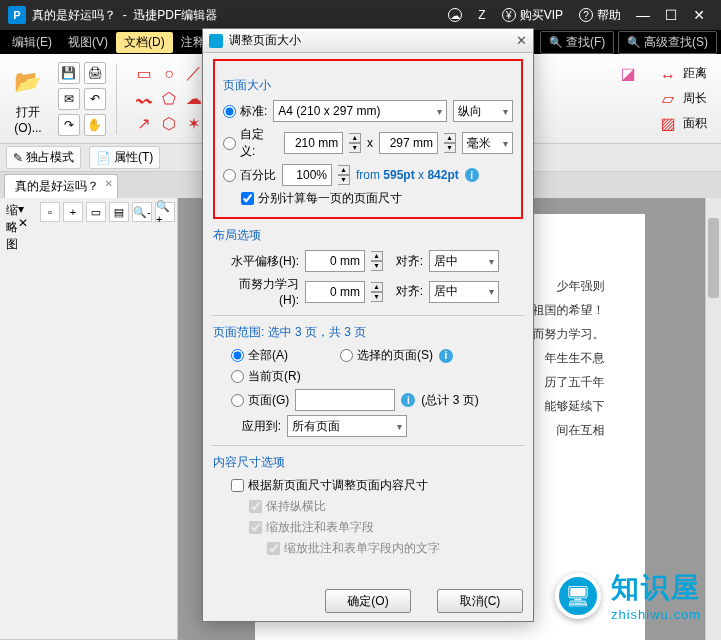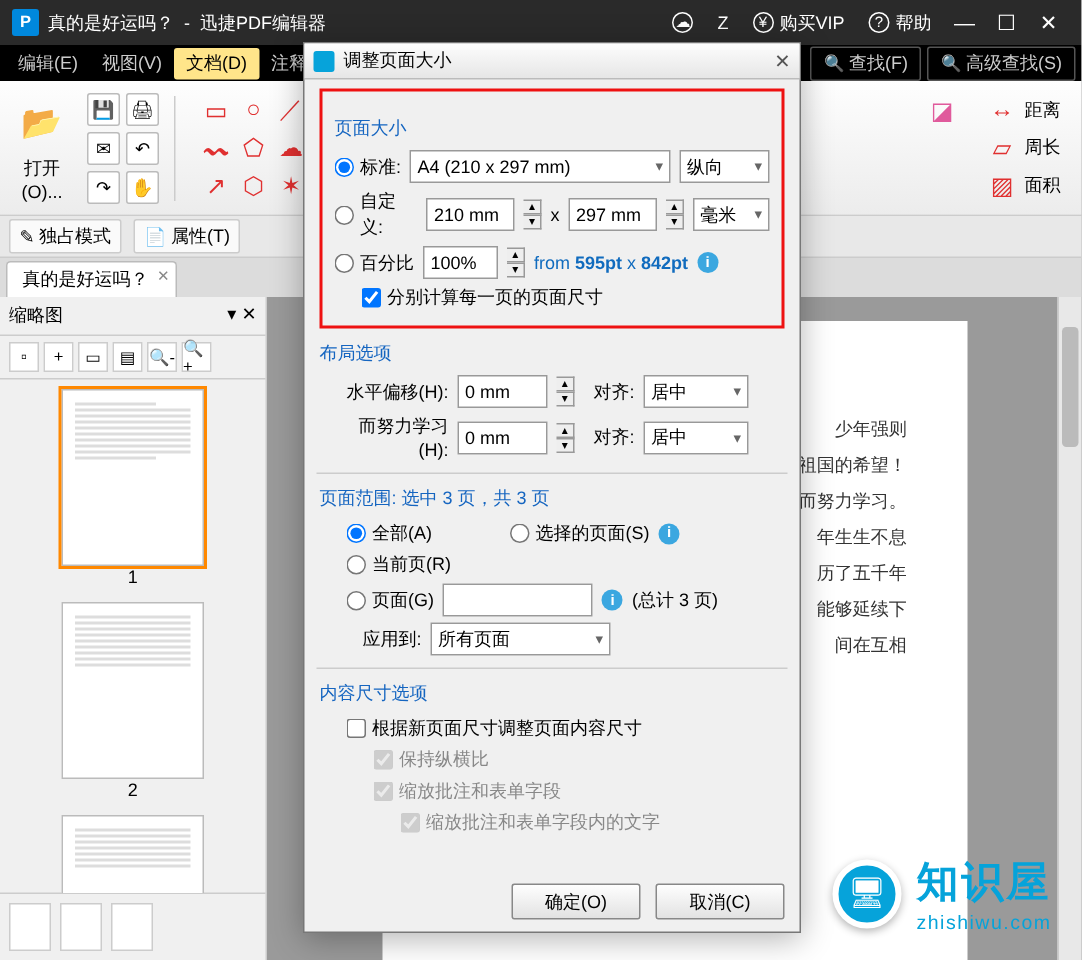--- a/index.html
+++ b/index.html
@@ -40,21 +40,21 @@
 .subbar { height: 28px; background:#e8e8e8; border-bottom:1px solid #ccc; display:flex; align-items:center; padding:0 6px; gap:8px; font-size:12px;}
 .subbar .sub-btn { display:flex; align-items:center; gap:3px; padding:2px 6px; border:1px solid #ccc; background:#fafafa; border-radius:2px;}
 
 
 .tabbar { height: 26px; background:#dcdcdc; display:flex; align-items:flex-end; padding:0 4px; }
 .tabbar .tab { background:#fff; border:1px solid #bbb; border-bottom:none; padding:3px 18px 3px 10px; font-size:12px; margin-right:4px; border-radius:3px 3px 0 0; position:relative;}
 .tabbar .tab .x { position:absolute; right:4px; top:3px; font-size:10px; color:#888;}
 
 
 .main { display:flex; height: calc(640px - 30px - 24px - 90px - 28px - 26px); background:#f6f6f6; }
-.sidebar { width: 178px; background:#f0f0f0; border-right:1px solid #ccc; display:flex; flex-direction:column;}
+.sidebar { width: 178px; background:#f0f0f0; border-right:1px solid #ccc; display:flex; flex-direction:row;}
 .sidebar .side-head { padding:4px 6px; font-size:12px; display:flex; justify-content:space-between; border-bottom:1px solid #ccc;}
 .sidebar .side-tools { padding:4px 6px; display:flex; gap:3px; border-bottom:1px solid #ccc;}
 .sidebar .side-tools .t { width:20px; height:20px; border:1px solid #ccc; background:#fff; display:flex; align-items:center; justify-content:center; font-size:11px;}
 .sidebar .thumbs { flex:1; overflow:auto; padding:6px; display:flex; flex-direction:column; align-items:center; gap:10px;}
 .sidebar .thumb { width:95px; text-align:center; font-size:11px; }
 .sidebar .thumb .pg { width:95px; height:118px; background:#fff; border:1px solid #bbb; padding:8px; display:flex; flex-direction:column; gap:2px;}
 .sidebar .thumb.sel .pg { outline:2px solid #ff8800; }
 .sidebar .thumb .ln { height:2px; background:#ddd; }
 .sidebar .thumb .lnw { width:70%;}
 .sidebar .side-foot { padding:6px; display:flex; gap:6px; border-top:1px solid #ccc;}
@@ -73,31 +73,31 @@
 .dialog .dlg-title { height:24px; background:linear-gradient(#fdfdfd,#e6e6e6); border-bottom:1px solid #bbb; display:flex; align-items:center; padding:0 6px; font-size:12px;}
 .dialog .dlg-title .dlg-ic { width:14px; height:14px; background:#06a3da; margin-right:6px; border-radius:2px;}
 .dialog .dlg-title .x { margin-left:auto; font-size:13px; color:#555;}
 .dialog .body { padding:6px 10px 10px; height:calc(100% - 24px); overflow:auto;}
 .dialog .redbox { border:2px solid #e11; padding:10px 8px 6px; margin-bottom:8px;}
 .dialog .section-title { color:#1565c0; font-size:12px; margin:6px 0 6px; }
 .dialog .row { display:flex; align-items:center; gap:6px; margin:4px 0; font-size:12px;}
 .dialog .row.indent { padding-left:18px; }
 .dialog label { display:flex; align-items:center; gap:4px; font-size:12px; }
 .dialog input[type=radio], .dialog input[type=checkbox]{ margin:0; }
-.dialog .sel, .dialog .txt { height:22px; border:1px solid #999; background:#fff; padding:0 4px; font-size:12px; }
+.dialog .sel, .dialog .txt { height:22px; border:1px solid #999; background:#fff; padding:0 4px; font-size:12px;justify-content:flex-end; }
 .dialog .sel { display:flex; align-items:center; justify-content:space-between; }
 .dialog .sel .dd { color:#666; font-size:10px; padding-left:4px;}
 .dialog .txt { display:flex; align-items:center; }
 .dialog .spin { width:12px; display:flex; flex-direction:column; }
 .dialog .spin span{ height:10px; border:1px solid #999; border-left:none; font-size:8px; text-align:center; line-height:8px; background:#eee;}
 .dialog .hint { color:#106bbe; font-size:12px; }
 .dialog .info-ic { width:14px;height:14px;border-radius:50%;background:#3ba7e0;color:#fff;display:inline-flex;align-items:center;justify-content:center;font-size:10px;font-weight:bold;}
 .dialog hr { border:none; border-top:1px solid #ccc; margin:8px -2px;}
 .dialog .lbl { width:68px; text-align:right; }
-.dialog .btnrow { position:absolute; bottom:8px; right:10px; display:flex; gap:10px;align-items:flex-end;}
+.dialog .btnrow { position:absolute; bottom:8px; right:10px; display:flex; gap:26px;align-items:flex-end;}
 .dialog .btn { width:86px; height:24px; border:1px solid #888; background:linear-gradient(#fefefe,#e2e2e2); font-size:12px; display:flex; align-items:center; justify-content:center; border-radius:2px;}
 .dialog .chk-dis { color:#888; }
 
 
 .wm { position:absolute; right:10px; bottom:14px; display:flex; align-items:center; gap:10px; padding:4px 10px;}
 .wm .badge { width:46px; height:46px; border-radius:50%; background:#06a3da; display:flex; align-items:center; justify-content:center; color:#fff; font-size:20px; border:4px solid #fff; box-shadow:0 2px 6px rgba(0,0,0,.3);}
 .wm .txt-wm { color:#06a3da; font-size:28px; font-weight:bold; letter-spacing:2px;}
 .wm .sub-wm { color:#06a3da; font-size:13px; letter-spacing:1px;}
 </style>
 </head>

